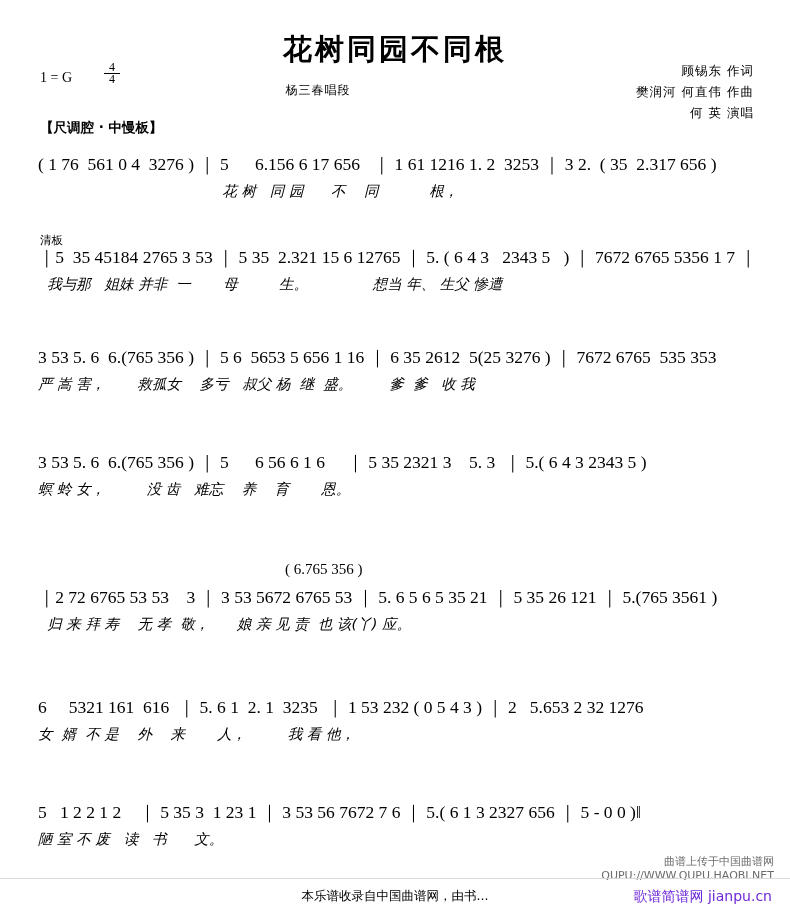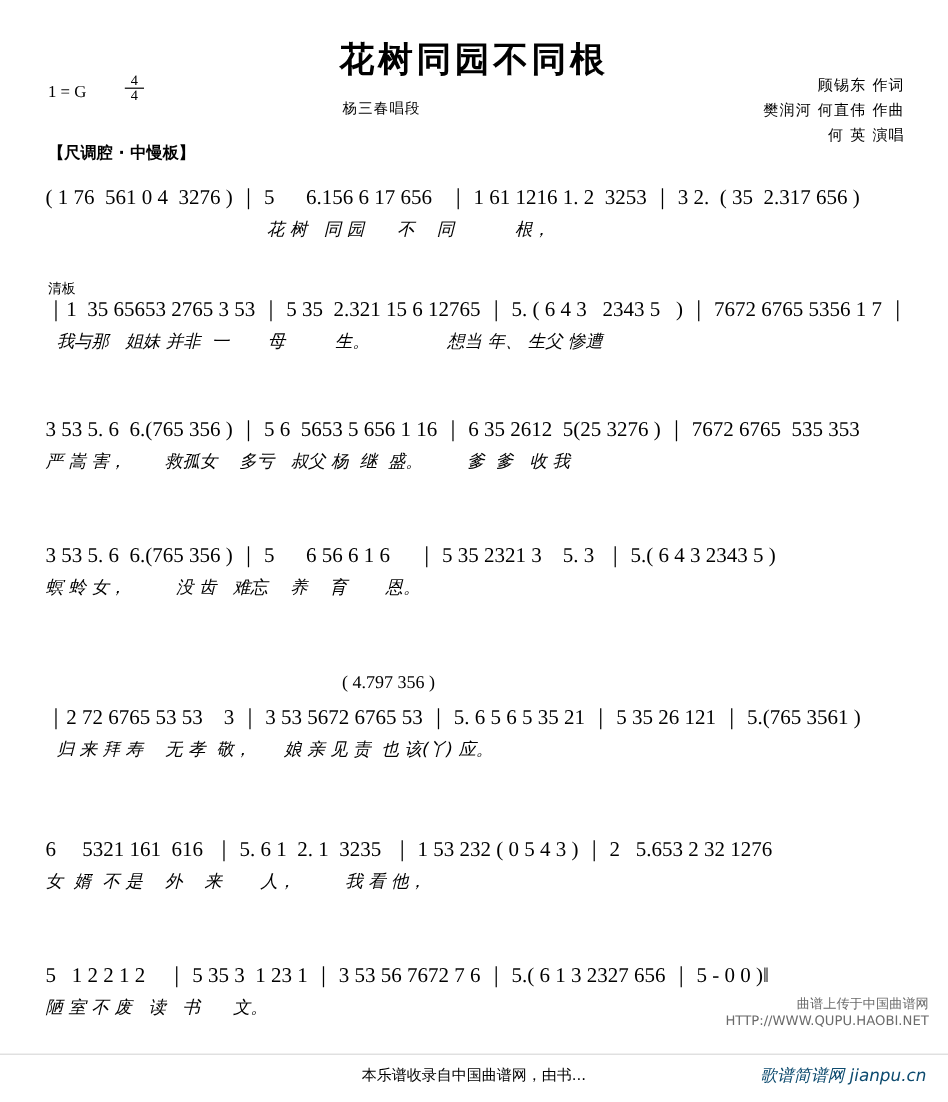--- a/index.html
+++ b/index.html
@@ -123,35 +123,34 @@
     top: 888px;
     width: 790px;
     text-align: center;
     font-size: 12.5px;
     font-family: "DejaVu Sans", sans-serif;
     color: #000;
   }
   .wm-right {
     position: absolute;
     right: 16px;
-    top: 830px;
+    top: 855px;
     text-align: right;
     font-size: 11px;
     line-height: 14px;
     color: #6b6b6b;
     font-family: "DejaVu Sans", sans-serif;
   }
   .wm-bottom {
     position: absolute;
     right: 18px;
     top: 888px;
     font-size: 14px;
-    color: #0c4a6e;
-    font-family: "DejaVu Sans", sans-serif;
-    font-style: italic;
+    color: #6d28d9;
+    font-family: "DejaVu Sans", sans-serif;
   }
   .hr-bottom {
     position: absolute;
     left: 0;
     top: 878px;
     width: 790px;
     border-top: 1px solid #d9d9d9;
   }
 </style>
 </head>
@@ -175,51 +174,51 @@
     <div>何 英 演唱</div>
   </div>
 
   <div class="system" style="top:152px;">
     <div class="notes">( 1 76  561 0 4  3276 ) ｜ 5      6.156 6 17 656   ｜ 1 61 1216 1. 2  3253 ｜ 3 2.  ( 35  2.317 656 )</div>
     <div class="lyrics">                                        花 树   同 园      不    同           根，</div>
   </div>
 
   <div class="system" style="top:245px;">
     <div class="marker" style="left:40px; top:-12px;">清板</div>
-    <div class="notes">｜1  35 65653 2765 3 53 ｜ 5 35  2.321 15 6 12765 ｜ 5. ( 6 4 3   2343 5   ) ｜ 7672 6765 5356 1 7 ｜</div>
+    <div class="notes">｜5  35 45184 2765 3 53 ｜ 5 35  2.321 15 6 12765 ｜ 5. ( 6 4 3   2343 5   ) ｜ 7672 6765 5356 1 7 ｜</div>
     <div class="lyrics">  我与那   姐妹 并非  一       母         生。              想当 年、 生父 惨遭</div>
   </div>
 
   <div class="system" style="top:345px;">
     <div class="notes">3 53 5. 6  6.(765 356 ) ｜ 5 6  5653 5 656 1 16 ｜ 6 35 2612  5(25 3276 ) ｜ 7672 6765  535 353</div>
     <div class="lyrics">严 嵩 害，       救孤女    多亏   叔父 杨  继  盛。        爹  爹   收 我</div>
   </div>
 
   <div class="system" style="top:450px;">
     <div class="notes">3 53 5. 6  6.(765 356 ) ｜ 5      6 56 6 1 6     ｜ 5 35 2321 3    5. 3  ｜ 5.( 6 4 3 2343 5 )</div>
     <div class="lyrics">螟 蛉 女，         没 齿   难忘    养    育       恩。</div>
   </div>
 
   <div class="system" style="top:585px;">
-    <div class="marker" style="left:285px; top:-24px; font-size:15px; font-family:'Liberation Serif',serif;">( 4.797 356 )</div>
+    <div class="marker" style="left:285px; top:-24px; font-size:15px; font-family:'Liberation Serif',serif;">( 6.765 356 )</div>
     <div class="notes">｜2 72 6765 53 53    3 ｜ 3 53 5672 6765 53 ｜ 5. 6 5 6 5 35 21 ｜ 5 35 26 121 ｜ 5.(765 3561 )</div>
     <div class="lyrics">  归 来 拜 寿    无 孝  敬，      娘 亲 见 责  也 该(丫) 应。</div>
   </div>
 
   <div class="system" style="top:695px;">
     <div class="notes">6     5321 161  616  ｜ 5. 6 1  2. 1  3235  ｜ 1 53 232 ( 0 5 4 3 ) ｜ 2   5.653 2 32 1276</div>
     <div class="lyrics">女  婿  不 是    外    来       人，         我 看 他，</div>
   </div>
 
   <div class="system" style="top:800px;">
     <div class="notes">5   1 2 2 1 2    ｜ 5 35 3  1 23 1 ｜ 3 53 56 7672 7 6 ｜ 5.( 6 1 3 2327 656 ｜ 5 - 0 0 )‖</div>
     <div class="lyrics">陋 室 不 废   读   书      文。</div>
   </div>
 
   <div class="wm-right">
     <div>曲谱上传于中国曲谱网</div>
-    <div>HTTP://WWW.QUPU.HAOBI.NET</div>
+    <div>QUPU://WWW.QUPU.HAOBI.NET</div>
   </div>
   <div class="hr-bottom"></div>
   <div class="footer-note">本乐谱收录自中国曲谱网，由书...</div>
   <div class="wm-bottom">歌谱简谱网 jianpu.cn</div>
 
 </div>
 
 </body></html>

